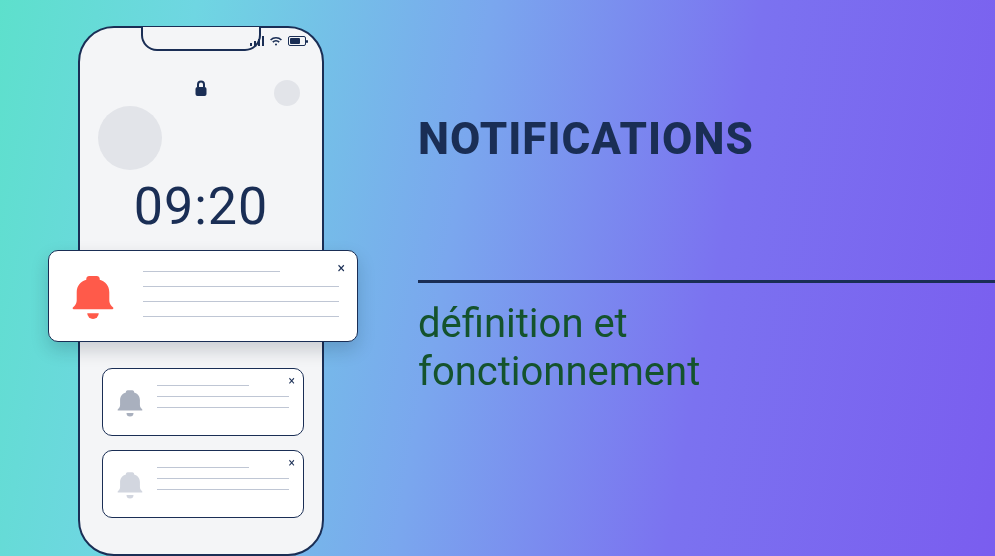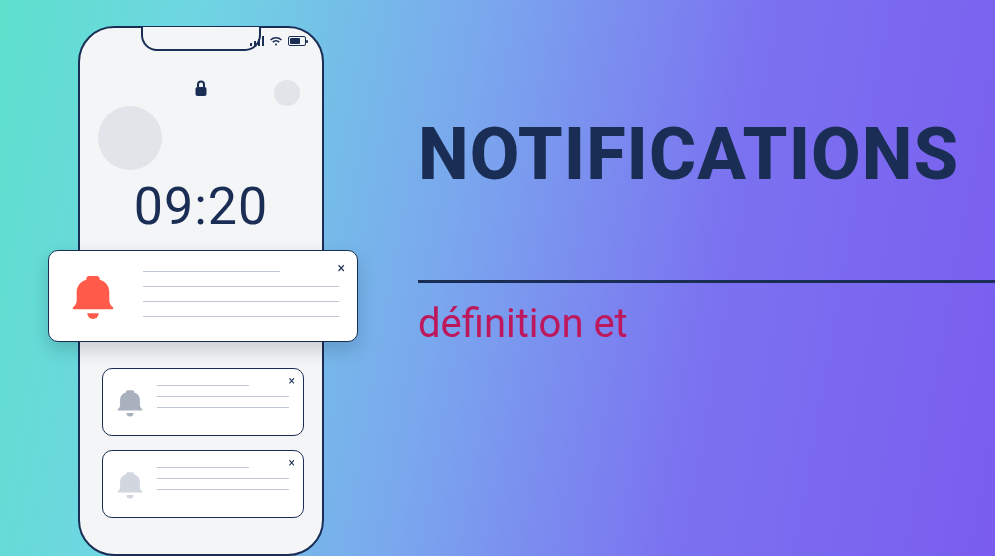--- a/index.html
+++ b/index.html
@@ -13,42 +13,42 @@
   }
 
   
   .text-block {
     position: absolute;
     left: 418px;
     top: 116px;
     right: 10px;
   }
   .headline {
-    font-size: 72px;
+    font-size: 44px;
     font-weight: 800;
     letter-spacing: 1px;
     color: #1a2e55;
     line-height: 1.08;
     text-transform: uppercase;
   }
   .divider {
     position: absolute;
     left: 418px;
     right: 0;
     top: 280px;
     height: 0;
     border-top: 3px solid #1a2e55;
   }
   .subhead {
     position: absolute;
     left: 418px;
     top: 300px;
     font-size: 40px;
     font-weight: 400;
-    color: #be185d;
+    color: #14532d;
     line-height: 1.2;
   }
 
   
   .phone {
     position: absolute;
     left: 78px;
     top: 26px;
     width: 246px;
     height: 530px;
@@ -199,20 +199,21 @@
 <body>
 
 <div class="text-block">
   <div class="headline">
     <span>NOTIFICATIONS</span><br>
   </div>
 </div>
 <div class="divider"></div>
 <div class="subhead">
   <span>définition et</span><br>
+  <span>fonctionnement</span>
 </div>
 
 <div class="phone">
   <div class="notch"></div>
 
   <div class="status-bar">
     <svg class="sig-icon" viewBox="0 0 14 10">
       <rect x="0" y="7" width="2" height="3" fill="#1a2e55"></rect>
       <rect x="4" y="5" width="2" height="5" fill="#1a2e55"></rect>
       <rect x="8" y="3" width="2" height="7" fill="#1a2e55"></rect>

